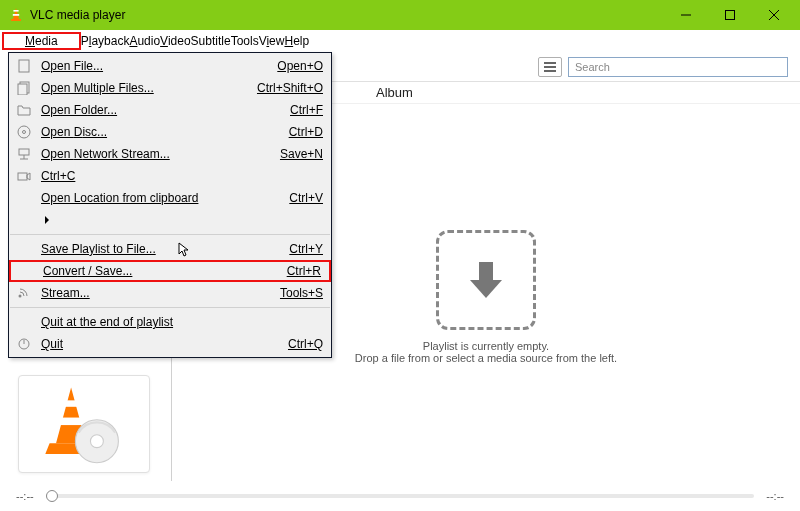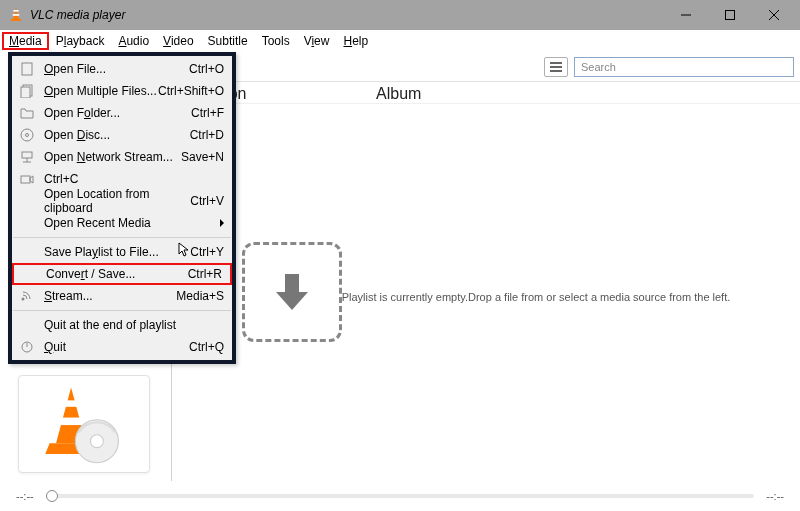--- a/index.html
+++ b/index.html
@@ -1,42 +1,43 @@
 <!DOCTYPE html>
 <html><head>
 <meta charset="utf-8">
 <style>
   * { box-sizing: border-box; margin: 0; padding: 0; font-family: "Segoe UI", Tahoma, sans-serif; }
   body { width: 800px; height: 511px; background: #fff; overflow: hidden; position: relative; }
 
   
-  .titlebar { display: flex; align-items: center; height: 30px; padding: 0 4px 0 8px; background: #a3a3a3; font-style: italic; }
+  .titlebar { display: flex; align-items: center; height: 30px; padding: 0 4px 0 8px; background: #84cc16; }
   .vlc-icon { width: 16px; height: 16px; margin-right: 6px; }
   .title-text { font-size: 12px; color: #000; flex: 0 0 auto; }
   .title-spacer { flex: 1; }
   .win-buttons { display: flex; }
   .win-btn { width: 44px; height: 30px; display: flex; align-items: center; justify-content: center; }
   .win-btn svg { width: 10px; height: 10px; }
 
   
   .menubar { display: flex; align-items: center; height: 22px; padding: 0 2px; background: #fff; font-size: 12px; }
-  .menu-item { padding: 2px 7px; cursor: default; position: relative; }
+  .menu-item { padding: 2px 0; cursor: default; position: relative; }
   .menu-item .ul { text-decoration: underline; }
-  .menu-highlight { border: 2px solid #e11; padding: 0px 5px; }
+  .menu-highlight { border: 2px solid #e11; padding: 0px 21px; }
 
   
   .dropdown {
     position: absolute;
     left: 8px; top: 52px;
-    width: 228px;
+    width: 324px;
     background: #f0f0f0;
-    border: 4px solid #0f172a;
+    border: 1px solid #0f172a;
     box-shadow: 2px 2px 4px rgba(0,0,0,0.2);
     padding: 2px 0;
     z-index: 10;
+    text-decoration: underline;
   }
   .dd-item {
     display: flex; align-items: center;
     height: 22px;
     padding: 0 8px 0 6px;
     font-size: 12px;
     cursor: default;
     position: relative;
   }
   .dd-icon { width: 18px; height: 16px; display: flex; align-items: center; justify-content: center; margin-right: 8px; flex-shrink: 0; }
@@ -46,28 +47,28 @@
   .dd-sep { height: 1px; background: #d0d0d0; margin: 3px 1px; }
   .dd-arrow { width: 0; height: 0; border-left: 4px solid #000; border-top: 4px solid transparent; border-bottom: 4px solid transparent; margin-left: 4px; }
   .dd-highlight { border: 2px solid #e11; box-sizing: border-box; }
   .dd-highlight .dd-item { height: 18px; }
 
   
   .content { position: absolute; top: 52px; left: 0; right: 0; bottom: 30px; }
   .sidebar { position: absolute; left: 0; top: 0; width: 172px; bottom: 0; border-right: 1px solid #d0d0d0; background: #fff; }
   .mainpane { position: absolute; left: 172px; top: 0; right: 0; bottom: 0; background: #fff; }
 
-  .toprow { height: 30px; display: flex; align-items: center; padding: 0 6px 0 4px; gap: 6px; border-bottom: 1px solid #e0e0e0; }
+  .toprow { height: 30px; display: flex; align-items: center; padding: 0 12px 0 4px; gap: 6px; border-bottom: 1px solid #e0e0e0; }
   .viewbox { width: 24px; height: 20px; border: 1px solid #b0b0b0; border-radius: 2px; display: flex; align-items: center; justify-content: center; margin-left: auto;}
   .search { flex: 0 0 220px; height: 20px; border: 1px solid #8aa7c7; font-size: 11px; color: #888; padding: 0 6px; display: flex; align-items: center; }
 
-  .colheaders { height: 22px; display: flex; align-items: flex-end; font-size: 16px; color: #222; padding: 0 4px; border-bottom: 1px solid #f0f0f0; }
+  .colheaders { height: 22px; display: flex; align-items: center; font-size: 13px; color: #222; padding: 0 4px; border-bottom: 1px solid #f0f0f0; }
   .col { padding: 0 10px; }
 
-  .empty-area { position: absolute; top: 60px; left: 0; right: 0; bottom: 0; display: flex; flex-direction: row; align-items: center; justify-content: center; color: #555; font-size: 11px; }
+  .empty-area { position: absolute; top: 60px; left: 0; right: 0; bottom: 0; display: flex; flex-direction: column; align-items: center; justify-content: center; color: #555; font-size: 11px; }
   .dropzone {
     width: 100px; height: 100px;
     border: 3px dashed #888;
     border-radius: 12px;
     display: flex; align-items: center; justify-content: center;
     margin-bottom: 10px;
   }
   .dropzone svg { width: 48px; height: 48px; }
 
   
@@ -185,21 +186,21 @@
 </div>
 
 <div class="dropdown">
   <div class="dd-item">
     <span class="dd-icon">
         <svg width="12" height="14" viewBox="0 0 12 14">
           <rect x="1" y="1" width="10" height="12" fill="none" stroke="#888"></rect>
         </svg>
       </span>
     <span class="dd-label"><span class="ul">O</span>pen File...</span>
-    <span class="dd-shortcut">Ctrl+O</span>
+    <span class="dd-shortcut">Open+O</span>
   </div>
   <div class="dd-item">
     <span class="dd-icon">
         <svg width="14" height="14" viewBox="0 0 14 14">
           <rect x="3" y="1" width="9" height="11" fill="none" stroke="#888"></rect>
           <rect x="1" y="3" width="9" height="11" fill="#f0f0f0" stroke="#888"></rect>
         </svg>
       </span>
     <span class="dd-label"><span class="ul">O</span>pen Multiple Files...</span>
     <span class="dd-shortcut">Ctrl+Shift+O</span>
@@ -243,21 +244,20 @@
       </span>
     <span class="dd-shortcut">Ctrl+C</span>
   </div>
   <div class="dd-item">
     <span class="dd-icon"></span>
     <span class="dd-label">Open Location from clipboard</span>
     <span class="dd-shortcut">Ctrl+V</span>
   </div>
   <div class="dd-item">
     <span class="dd-icon"></span>
-    <span class="dd-label">Open Recent Media</span>
     <span class="dd-arrow"></span>
   </div>
   <div class="dd-sep"></div>
   <div class="dd-item">
     <span class="dd-icon"></span>
     <span class="dd-label">Save Pla<span class="ul">y</span>list to File...</span>
     <span class="dd-shortcut">Ctrl+Y</span>
   </div>
   <div class="dd-highlight">
     <div class="dd-item">
@@ -268,21 +268,21 @@
   </div>
   <div class="dd-item">
     <span class="dd-icon">
         <svg width="14" height="12" viewBox="0 0 14 12">
           <circle cx="3" cy="9" r="1.5" fill="#888"></circle>
           <path d="M3 5a4 4 0 0 1 4 4" fill="none" stroke="#888"></path>
           <path d="M3 2a7 7 0 0 1 7 7" fill="none" stroke="#888"></path>
         </svg>
       </span>
     <span class="dd-label"><span class="ul">S</span>tream...</span>
-    <span class="dd-shortcut">Media+S</span>
+    <span class="dd-shortcut">Tools+S</span>
   </div>
   <div class="dd-sep"></div>
   <div class="dd-item">
     <span class="dd-icon"></span>
     <span class="dd-label">Quit at the end of playlist</span>
   </div>
   <div class="dd-item">
     <span class="dd-icon">
         <svg width="12" height="12" viewBox="0 0 12 12">
           <circle cx="6" cy="6" r="5" fill="none" stroke="#888"></circle>

